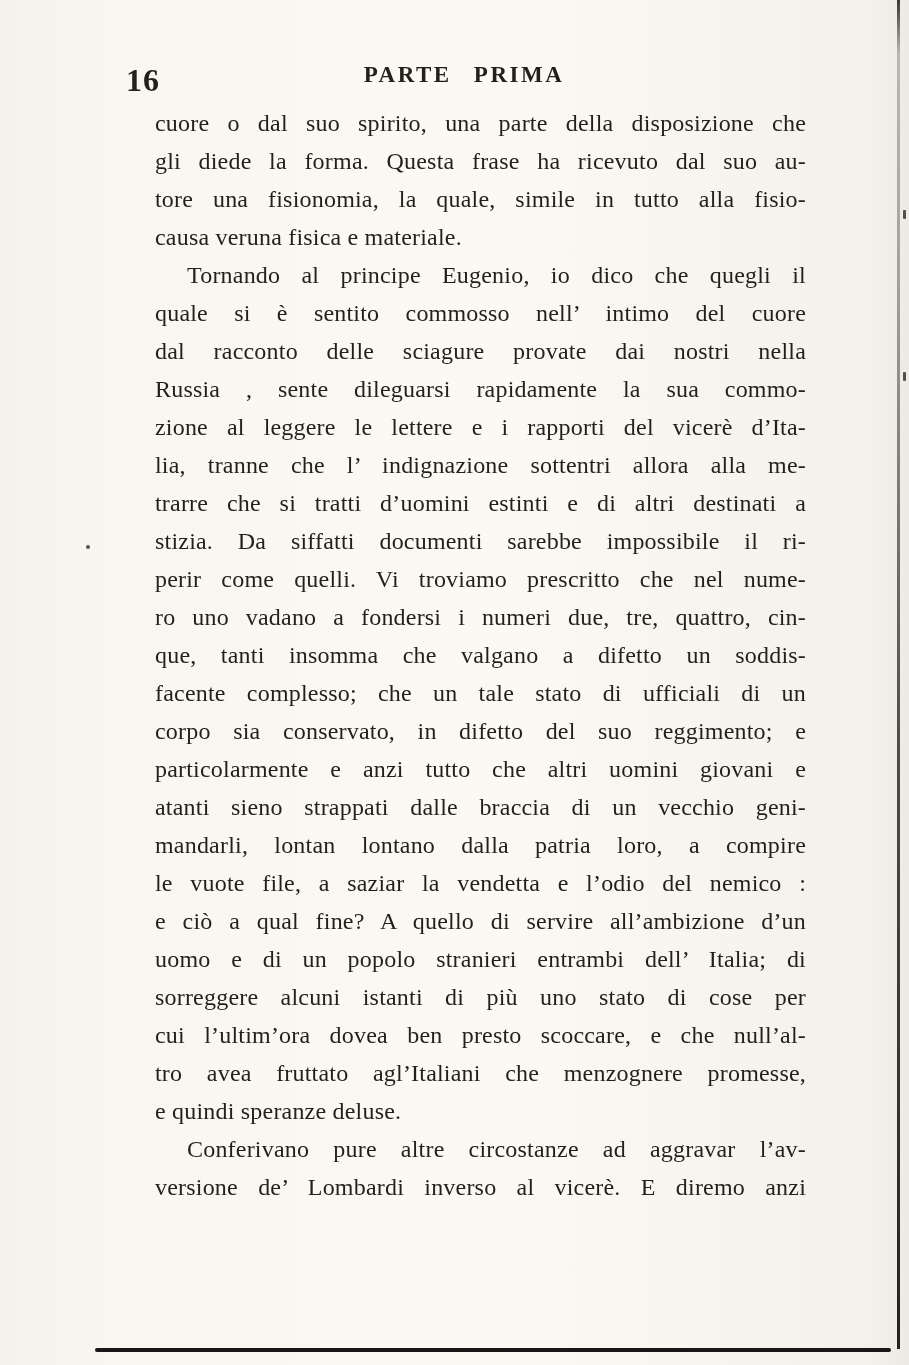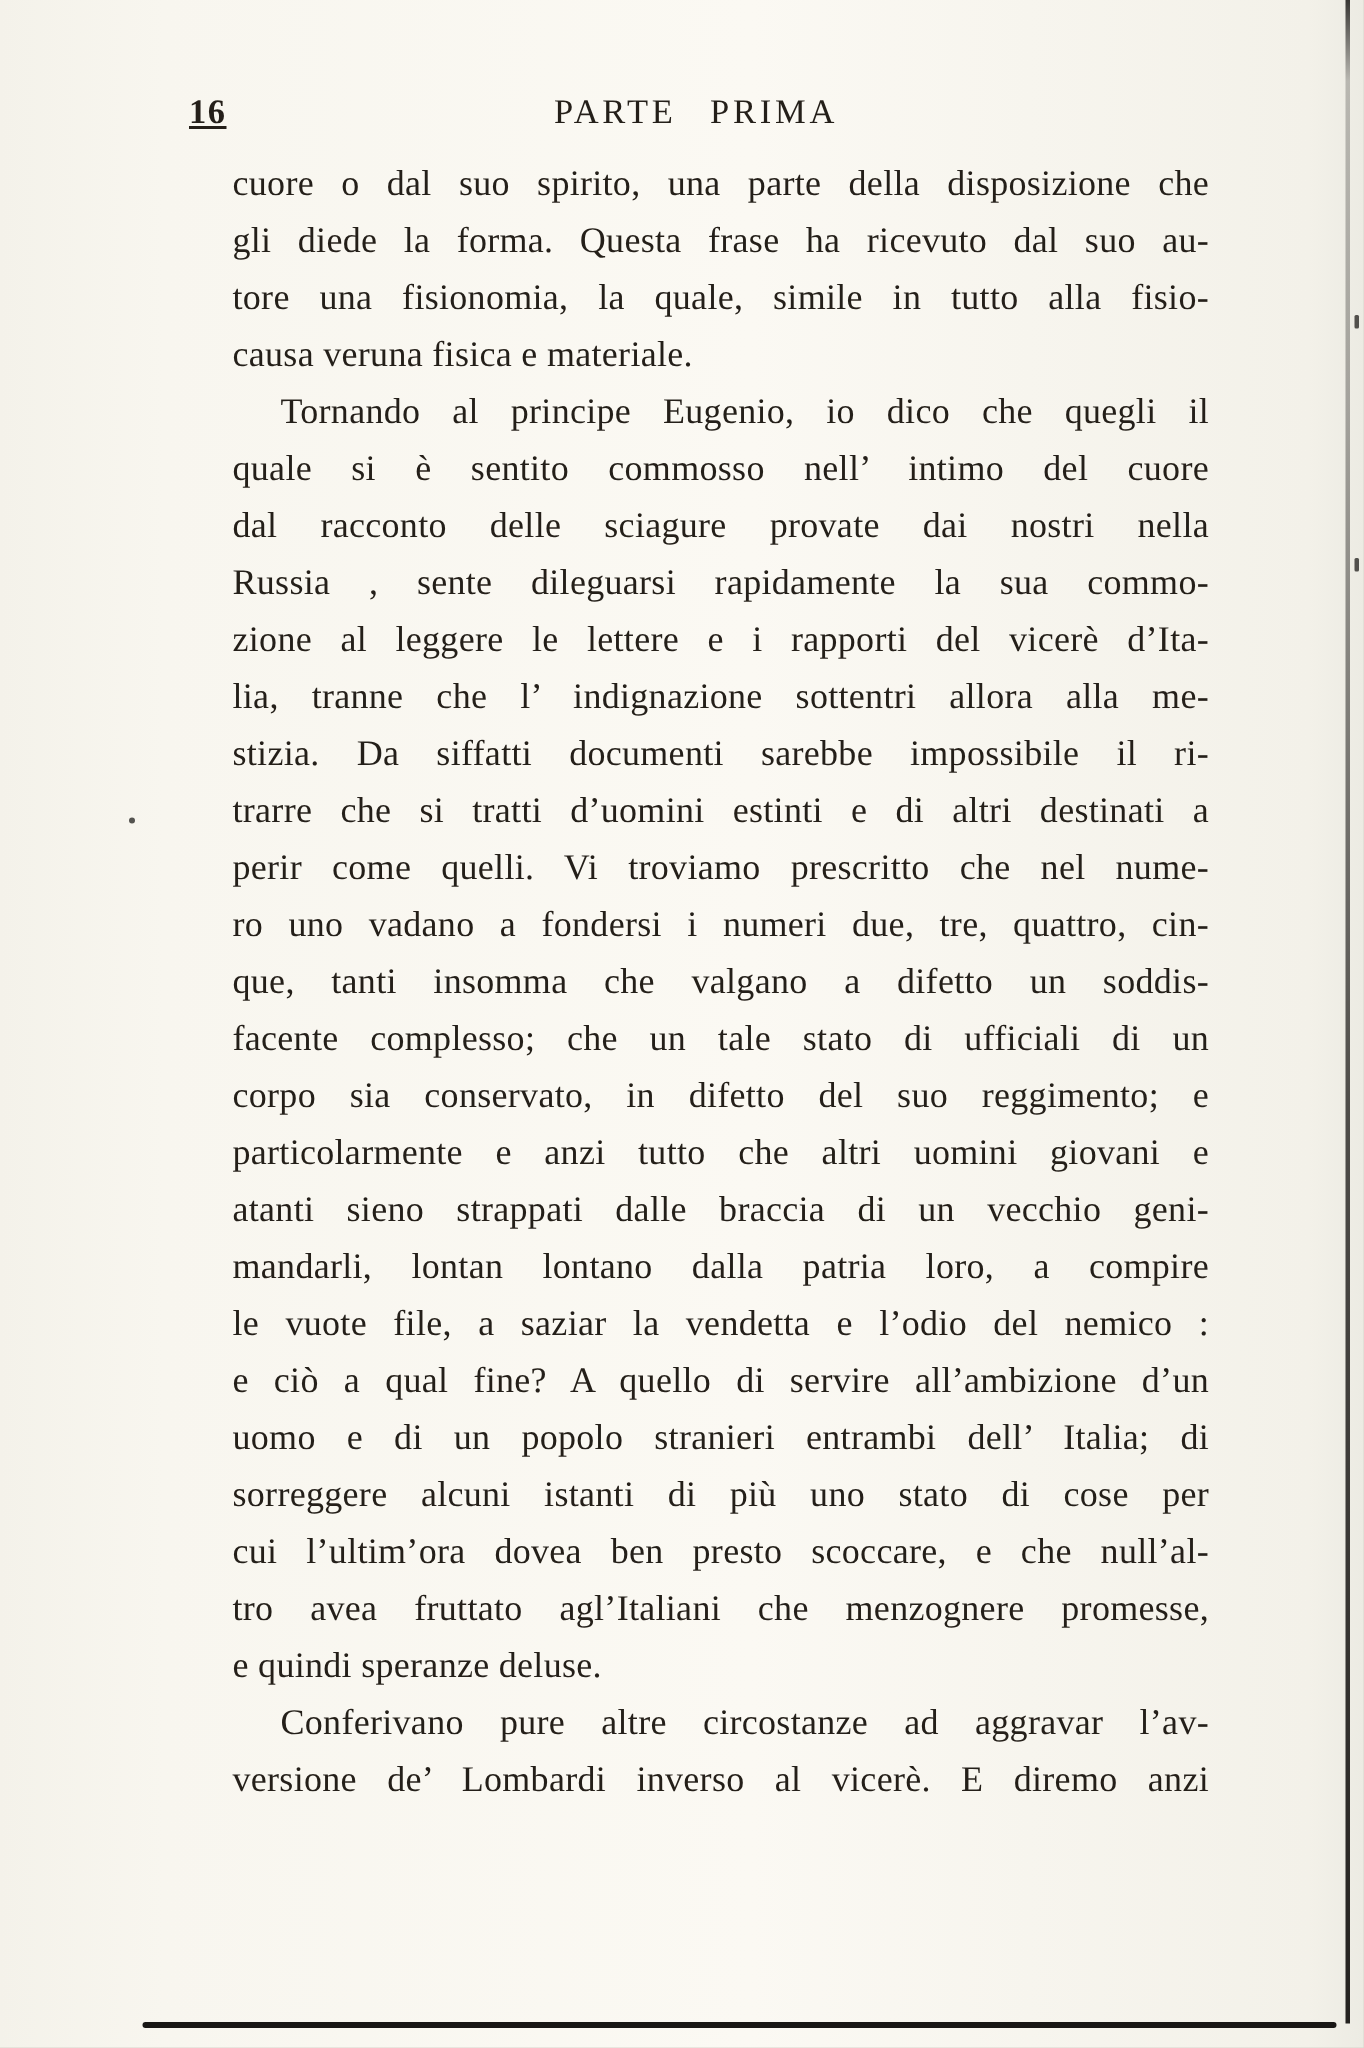--- a/index.html
+++ b/index.html
@@ -23,29 +23,28 @@
     position: absolute;
     top: 60px;
     left: 122px;
     width: 684px;
     height: 34px;
   }
   .page-number {
     position: absolute;
     left: 4px;
     top: 2px;
-    font-size: 23px;
+    font-size: 32px;
     font-weight: 700;
     letter-spacing: 1px;
-    text-decoration: underline;
   }
   .running-title {
     text-align: center;
     font-size: 23px;
-    font-weight: 400;
+    font-weight: 700;
     letter-spacing: 2.5px;
     word-spacing: 14px;
     padding-top: 2px;
   }
   .page-body {
     position: absolute;
     top: 104px;
     left: 122px;
     width: 684px;
     font-size: 24px;
@@ -109,22 +108,22 @@
         <div class="line">tore una fisionomia, la quale, simile in tutto alla fisio-</div>
         <div class="line last">causa veruna fisica e materiale.</div>
       </div>
       <div class="paragraph indent">
         <div class="line">Tornando al principe Eugenio, io dico che quegli il</div>
         <div class="line">quale si è sentito commosso nell’ intimo del cuore</div>
         <div class="line">dal racconto delle sciagure provate dai nostri nella</div>
         <div class="line">Russia , sente dileguarsi rapidamente la sua commo-</div>
         <div class="line">zione al leggere le lettere e i rapporti del vicerè d’Ita-</div>
         <div class="line">lia, tranne che l’ indignazione sottentri allora alla me-</div>
+        <div class="line">trarre che si tratti d’uomini estinti e di altri destinati a</div>
         <div class="line">stizia. Da siffatti documenti sarebbe impossibile il ri-</div>
-        <div class="line">trarre che si tratti d’uomini estinti e di altri destinati a</div>
         <div class="line">perir come quelli. Vi troviamo prescritto che nel nume-</div>
         <div class="line">ro uno vadano a fondersi i numeri due, tre, quattro, cin-</div>
         <div class="line">que, tanti insomma che valgano a difetto un soddis-</div>
         <div class="line">facente complesso; che un tale stato di ufficiali di un</div>
         <div class="line">corpo sia conservato, in difetto del suo reggimento; e</div>
         <div class="line">particolarmente e anzi tutto che altri uomini giovani e</div>
         <div class="line">atanti sieno strappati dalle braccia di un vecchio geni-</div>
         <div class="line">mandarli, lontan lontano dalla patria loro, a compire</div>
         <div class="line">le vuote file, a saziar la vendetta e l’odio del nemico :</div>
         <div class="line">e ciò a qual fine? A quello di servire all’ambizione d’un</div>

